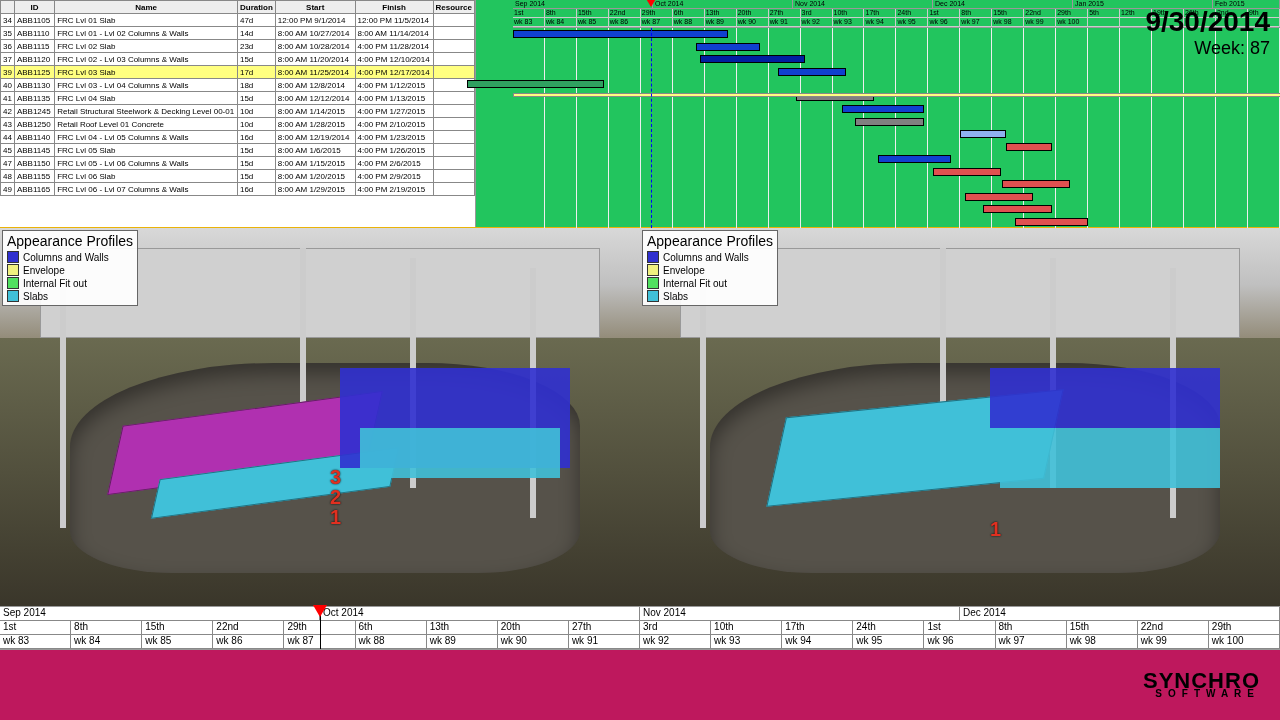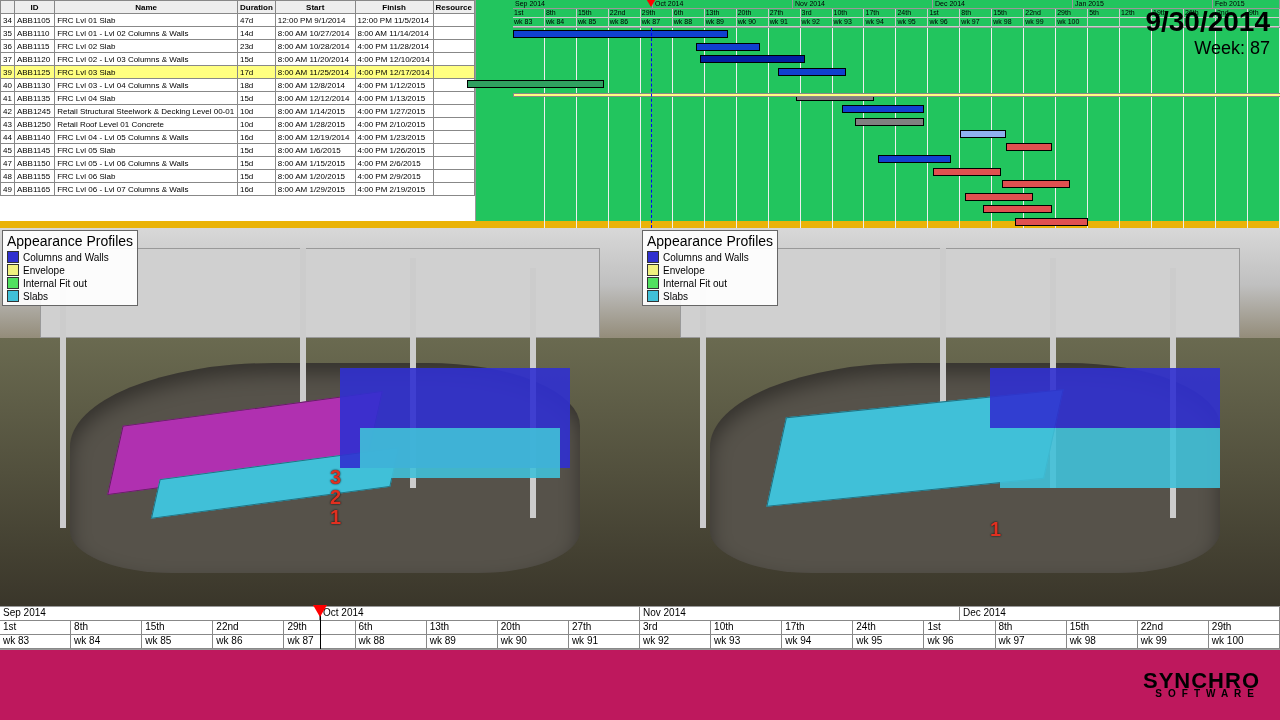--- a/index.html
+++ b/index.html
@@ -1,17 +1,17 @@
 <!DOCTYPE html>
 <html><head>
 <meta charset="utf-8">
 <style>
   * { box-sizing: border-box; margin: 0; padding: 0; }
   html, body { width: 1280px; height: 720px; font-family: Arial, sans-serif; font-size: 9px; background: #fff; overflow: hidden; }
-  .top { display: flex; height: 228px; border-bottom: 7px solid #eab308; }
+  .top { display: flex; height: 228px; border-bottom: 1px solid #eab308; }
   .task-table { width: 513px; border-right: 1px solid #999; overflow: hidden; }
   .task-table table { border-collapse: collapse; width: 100%; }
   .task-table th, .task-table td { border: 1px solid #888; padding: 1px 2px; font-size: 8px; white-space: nowrap; overflow: hidden; text-align: left; height: 13px; }
   .task-table th { background: #eee; text-align: center; font-weight: bold; }
   .task-table tr.highlight td { background: #ffff80; }
   .col-num { width: 14px; text-align: center; }
   .col-id { width: 54px; }
   .col-name { width: 190px; }
   .col-dur { width: 28px; text-align: center;}
   .col-start { width: 108px; }

